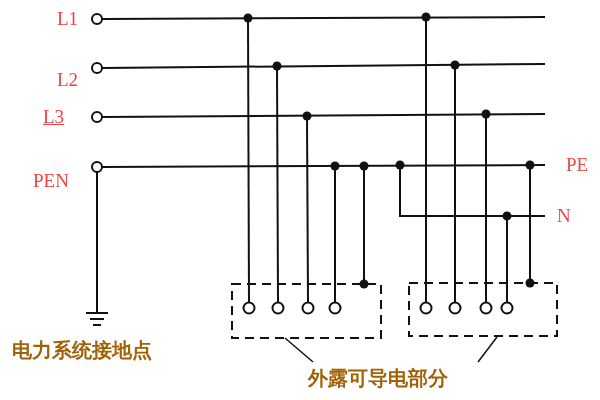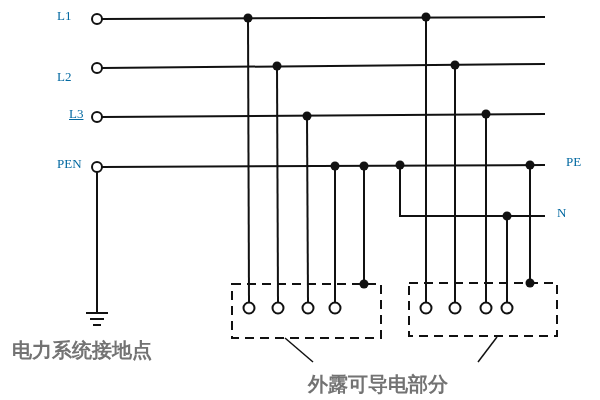--- a/index.html
+++ b/index.html
@@ -1,19 +1,19 @@
 <!DOCTYPE html>
 <html><head>
   <meta charset="utf-8">
   <style>
     html, body { margin: 0; padding: 0; background: #ffffff; }
     body { width: 600px; height: 400px; position: relative; overflow: hidden; }
     #diagram { position: absolute; left: 0; top: 0; }
-    .lbl { position: absolute; font-family: "Liberation Serif", serif; font-size: 13px; color: #0369a1; line-height: 1; }
-    .cn { position: absolute; font-family: "DejaVu Sans", sans-serif; font-size: 20px; color: #737373; line-height: 1; font-weight: bold; }
+    .lbl { position: absolute; font-family: "Liberation Serif", serif; font-size: 19px; color: #ef4444; line-height: 1; }
+    .cn { position: absolute; font-family: "DejaVu Sans", sans-serif; font-size: 20px; color: #a16207; line-height: 1; font-weight: bold; }
   </style>
 </head>
 <body>
 
 <svg id="diagram" width="600" height="400" viewBox="0 0 600 400" xmlns="http://www.w3.org/2000/svg">
   <g stroke="#111" stroke-width="2" fill="none">
 
     <line x1="102" y1="19" x2="545" y2="17"></line>
     <line x1="102" y1="68" x2="545" y2="64"></line>
     <line x1="102" y1="117" x2="545" y2="114"></line>
@@ -74,18 +74,18 @@
     <circle cx="400" cy="165" r="4.5"></circle>
     <circle cx="530" cy="165" r="4.5"></circle>
     <circle cx="507" cy="216" r="4.5"></circle>
     <circle cx="364" cy="284" r="4.5"></circle>
     <circle cx="530" cy="283" r="4.5"></circle>
   </g>
 </svg>
 
 <span class="lbl" style="left:57px; top:9px;">L1</span>
 <span class="lbl" style="left:57px; top:58px;margin-top:12px;">L2</span>
-<span class="lbl" style="left:69px; top:107px;text-decoration:underline;">L3</span>
-<span class="lbl" style="left:33px; top:157px;margin-left:24px;">PEN</span>
+<span class="lbl" style="left:43px; top:107px;text-decoration:underline;">L3</span>
+<span class="lbl" style="left:33px; top:171px;">PEN</span>
 <span class="lbl" style="left:557px; top:155px;margin-left:9px;">PE</span>
 <span class="lbl" style="left:557px; top:206px;">N</span>
 <span class="cn" style="left:12px; top:340px;">电力系统接地点</span>
-<span class="cn" style="left:308px; top:376px;font-family:Liberation Mono, monospace;">外露可导电部分</span>
+<span class="cn" style="left:308px; top:368px;">外露可导电部分</span>
 
 </body></html>

